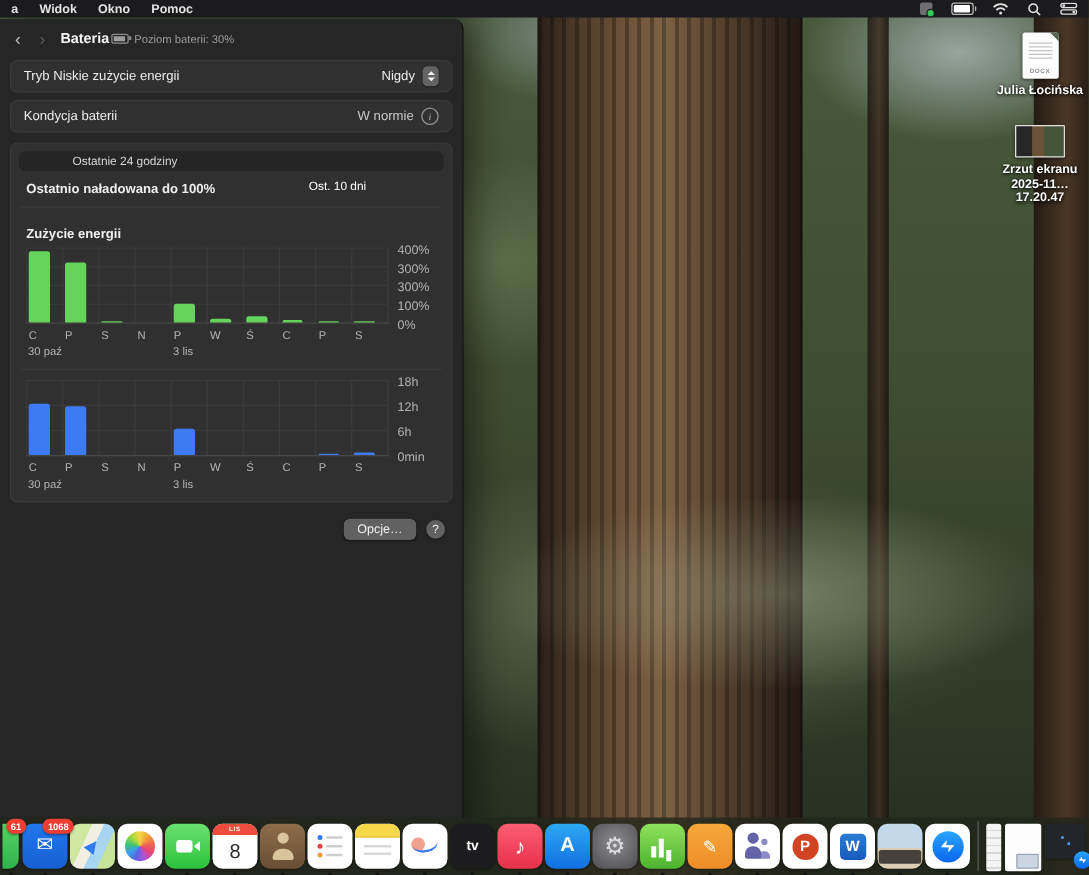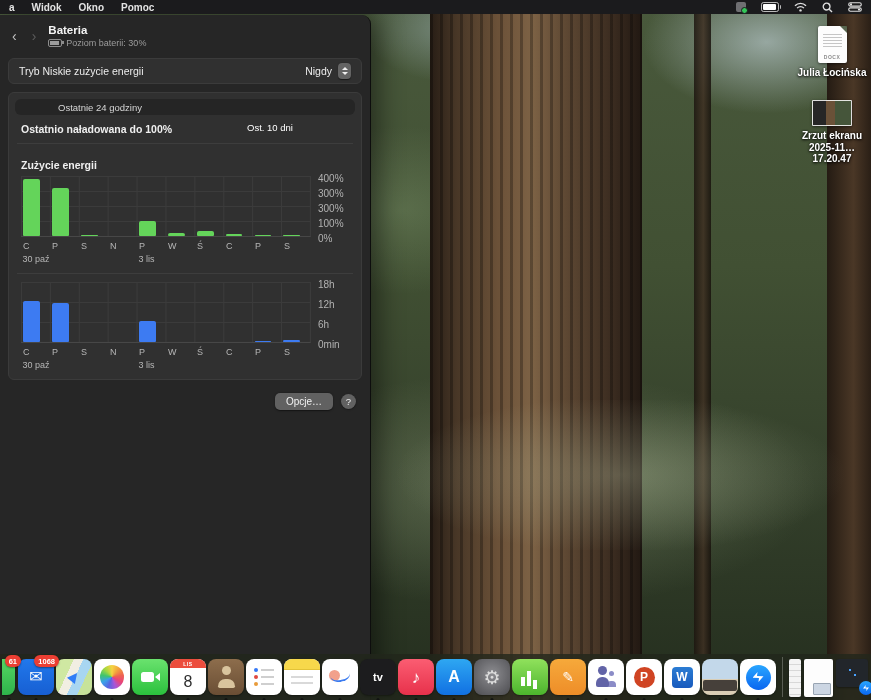--- a/index.html
+++ b/index.html
@@ -38,21 +38,21 @@
   .mb-batt::after{content:"";position:absolute;right:-3px;top:2px;width:1.5px;height:4px;background:rgba(255,255,255,.7);border-radius:0 1px 1px 0;}
 
   
   .window{position:absolute;left:0;top:15px;width:370px;bottom:0;background:#262626;
     border-radius:0 9px 0 0;border-right:1px solid rgba(0,0,0,.65);
     box-shadow:8px 0 26px rgba(0,0,0,.45);z-index:20;color:#e8e8e8;}
   .win-header{display:flex;align-items:center;gap:12px;padding:9px 12px 4px;}
   .nav-arrows{display:flex;gap:15px;font-size:14px;line-height:1;}
   .nav-back{color:#c4c4c4;}
   .nav-fwd{color:#5d5d5d;}
-  .title-block{display:flex;flex-direction:column;gap:2px;}
+  .title-block{display:flex;flex-direction:row;gap:2px;}
   .win-title{font-size:11.5px;font-weight:bold;color:#f4f4f4;}
   .win-sub{font-size:9px;color:#9c9c9c;display:flex;align-items:center;gap:4px;}
   .sub-batt{display:inline-block;width:12px;height:6px;border:1px solid #8d8d8d;border-radius:2px;position:relative;}
   .sub-batt::before{content:"";position:absolute;left:1px;top:1px;bottom:1px;width:70%;background:#9c9c9c;}
   .sub-batt::after{content:"";position:absolute;right:-2.5px;top:1px;width:1.5px;height:3px;background:#8d8d8d;}
 
   .row{margin:6px 8px 0;background:#303030;border:1px solid #3b3b3b;border-radius:6px;
     height:24px;display:flex;align-items:center;justify-content:space-between;
     padding:0 10px;font-size:10.5px;}
   .row-label{color:#ececec;}
@@ -289,20 +289,27 @@
     <span class="row-label">Tryb Niskie zużycie energii</span>
     <span class="row-value">
       <span class="popup-value">Nigdy</span>
       <span class="stepper">
           <i class="up"></i>
           <i class="down"></i>
         </span>
     </span>
   </div>
 
+  <div class="row">
+    <span class="row-label">Kondycja baterii</span>
+    <span class="row-value">
+      <span>W normie</span>
+      <span class="info-icon">i</span>
+    </span>
+  </div>
 
   <div class="card">
     <div class="segmented">
       <div class="segment">Ostatnie 24 godziny</div>
       <div class="segment selected">Ost. 10 dni</div>
     </div>
 
     <div class="lastcharged">
       <div class="lc-title">Ostatnio naładowana do 100%</div>
     </div>

